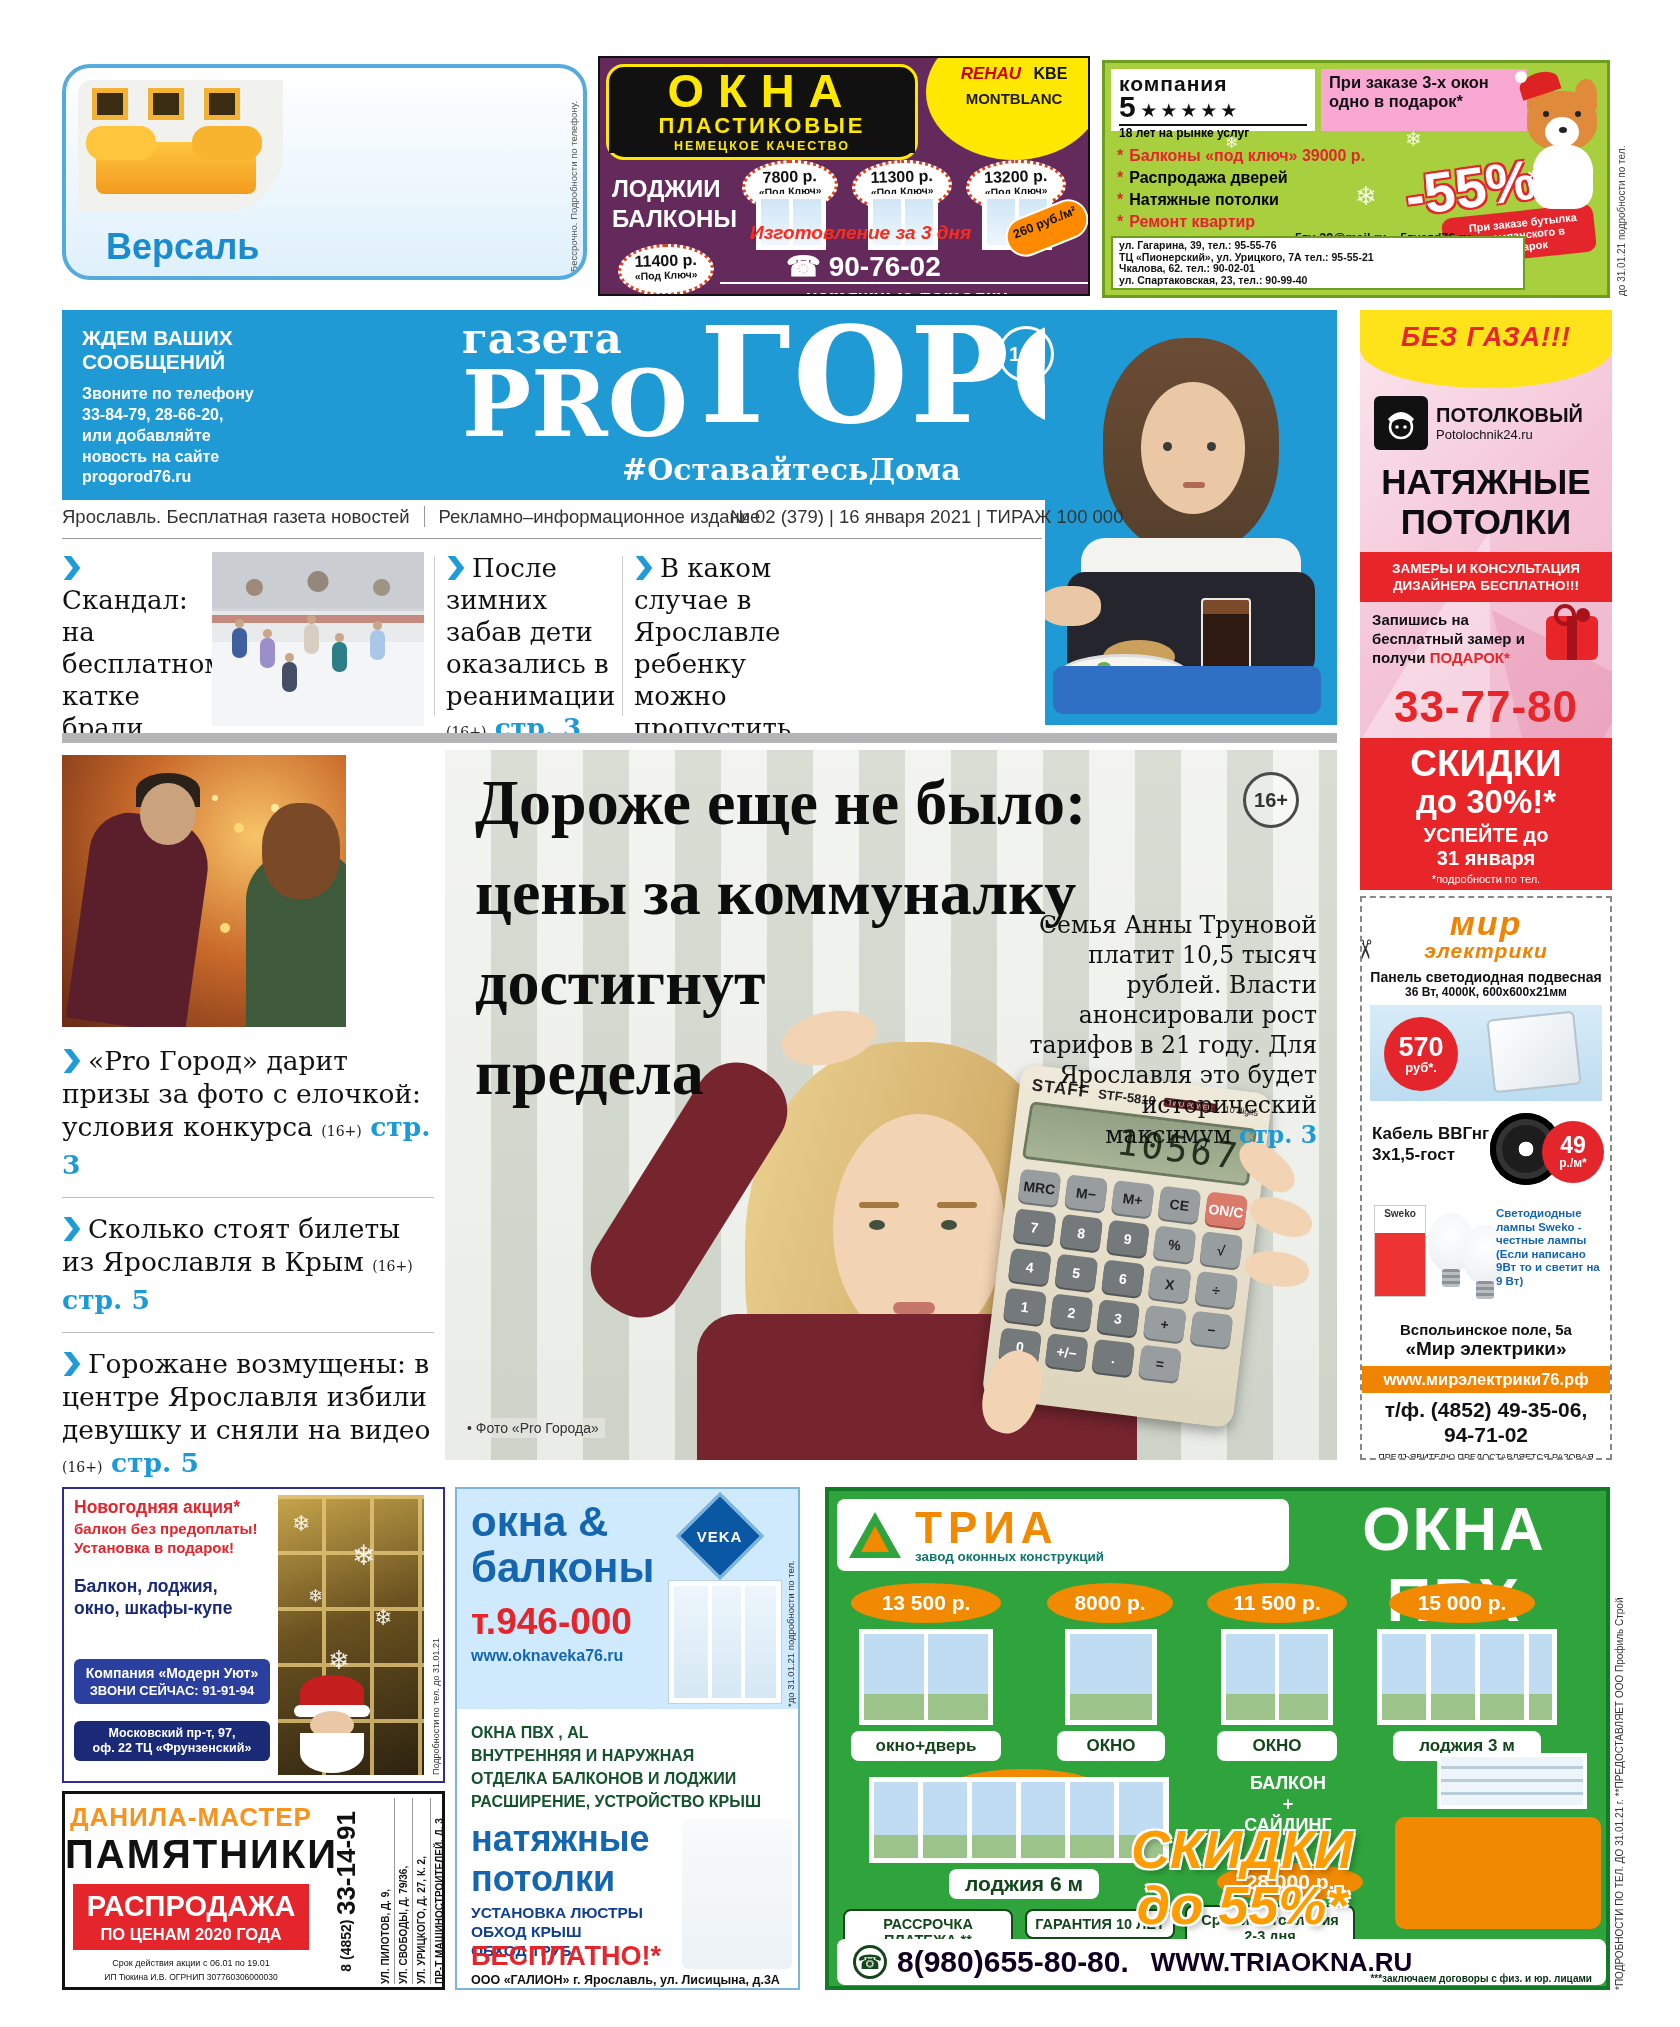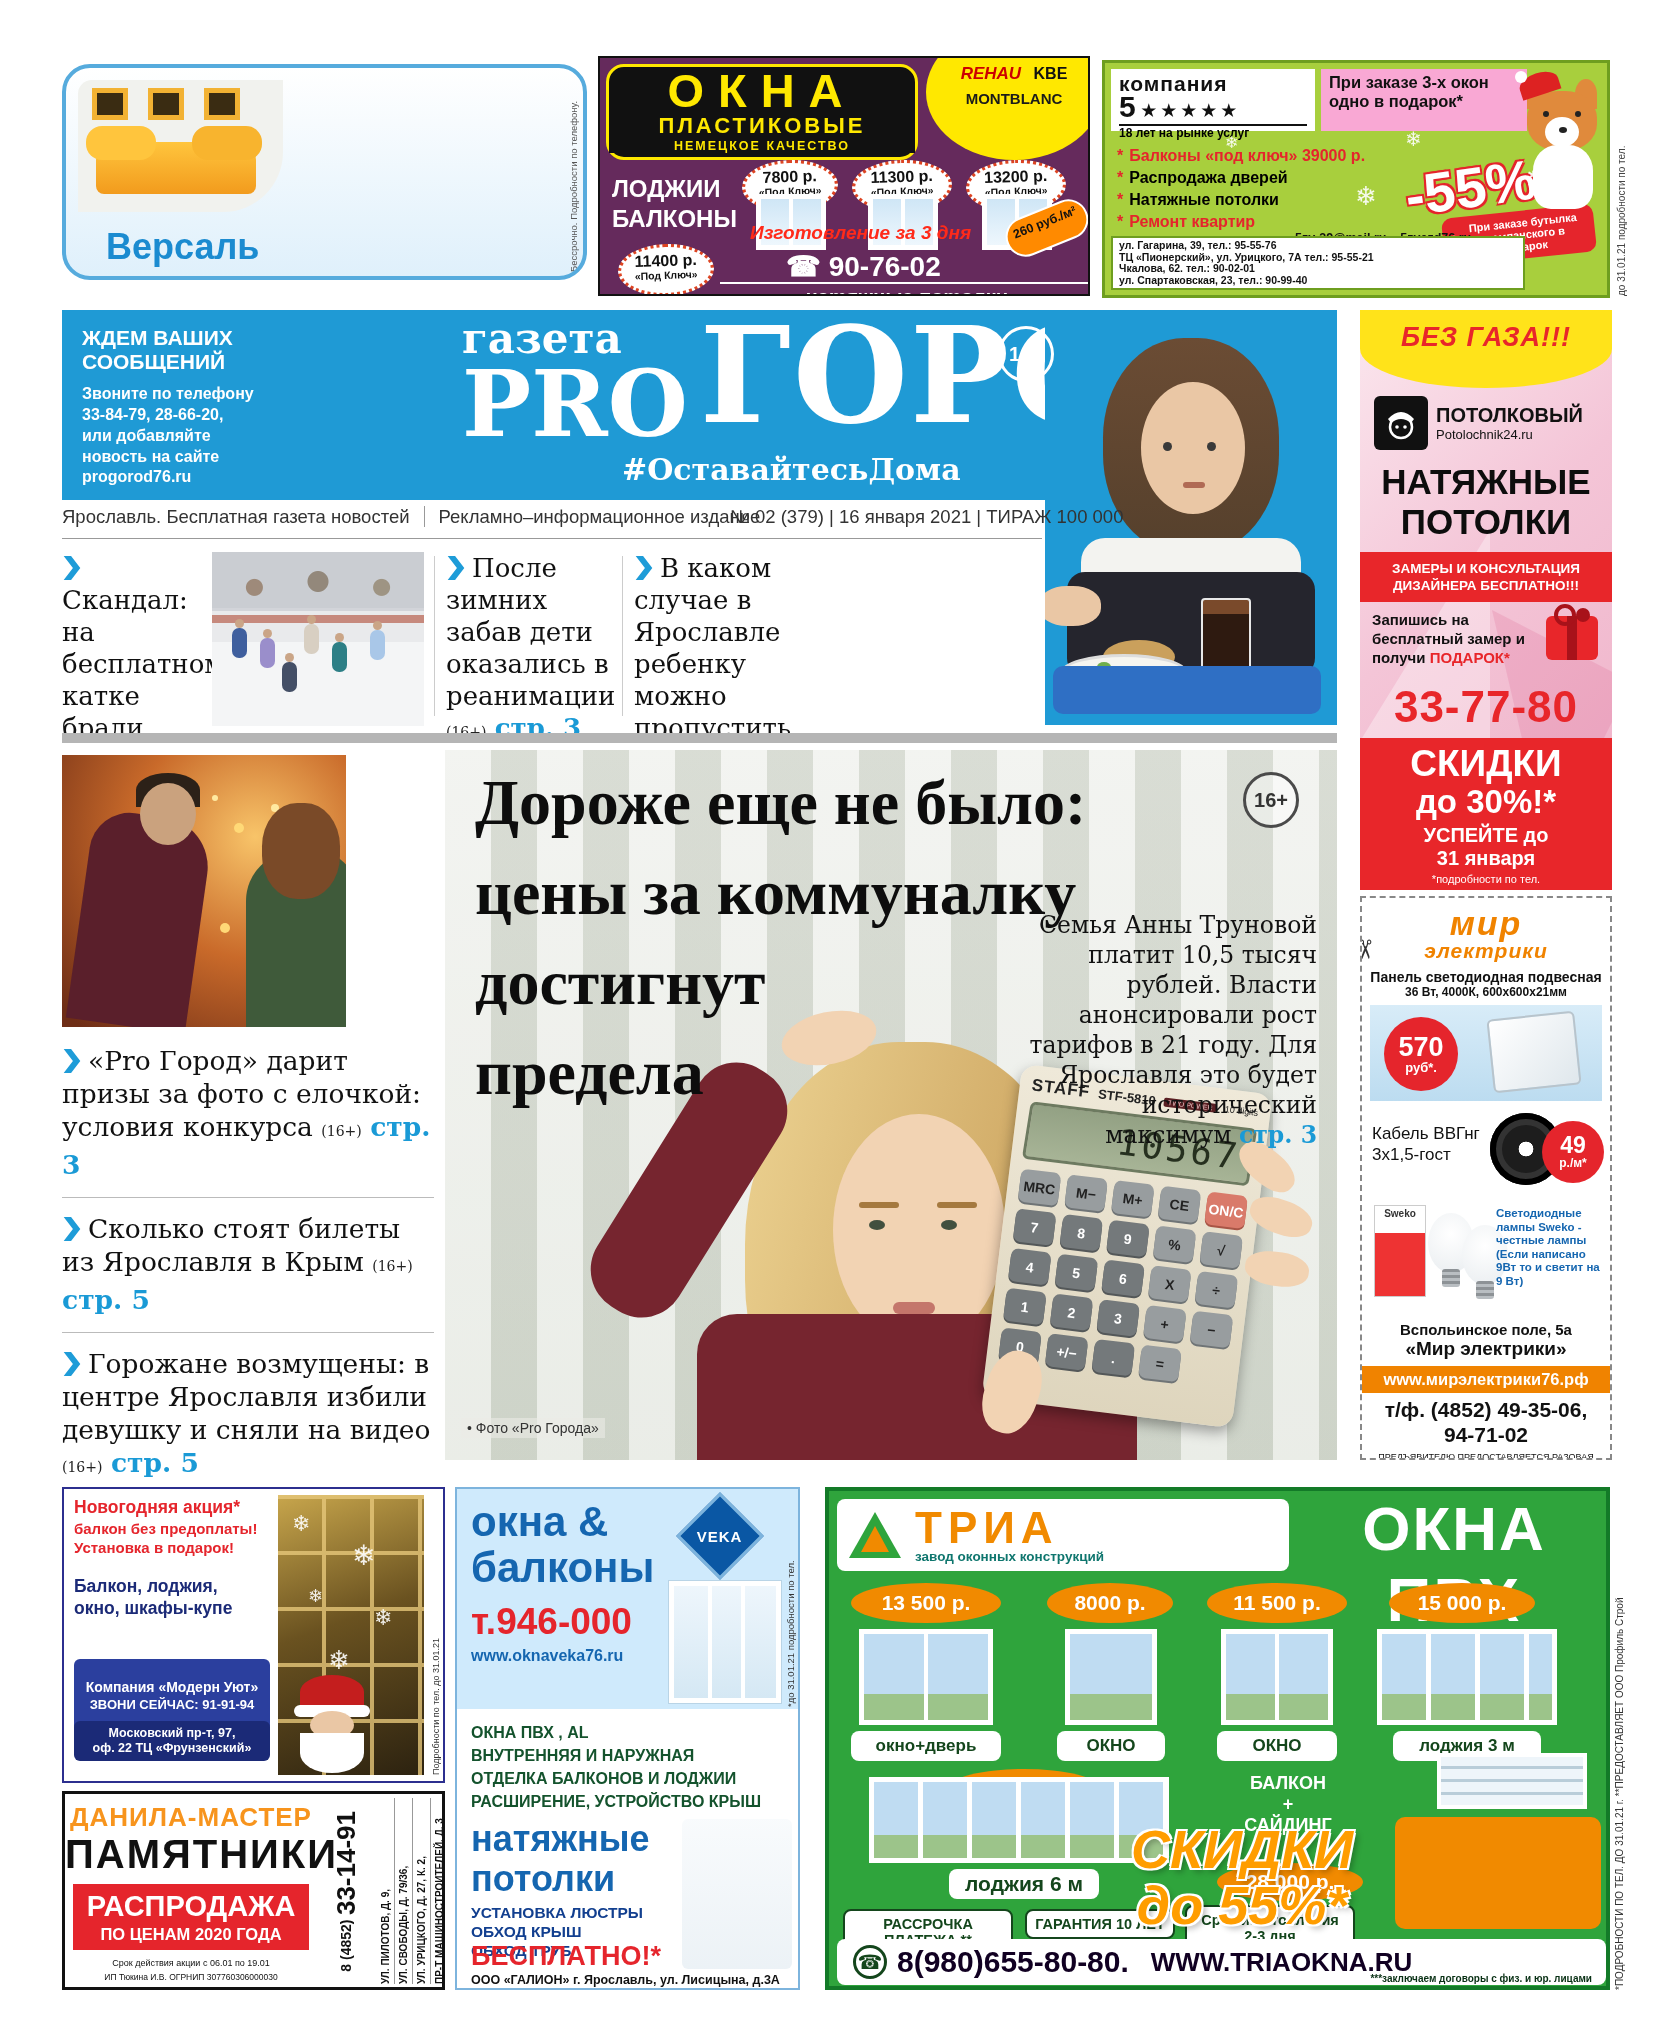--- a/index.html
+++ b/index.html
@@ -190,21 +190,21 @@
   .mir-l2{font-size:21px;font-weight:bold;font-style:italic;letter-spacing:1px}
   .mir-p1n{margin-top:8px;font-size:14px;font-weight:bold;color:#111}
   .mir-p1s{font-size:12px;font-weight:bold;color:#111}
   .mir-p1row{position:relative;margin:6px 8px 0 8px;height:96px;background:linear-gradient(#d8ecf8,#bcdcf0)}
   .mir-panel{position:absolute;right:24px;top:10px;width:88px;height:74px;background:linear-gradient(135deg,#ffffff,#dfe7ec);border:2px solid #b8c4cc;border-radius:6px;transform:rotate(-6deg)}
   .pricedot{background:#e5252c;color:#fff;border-radius:50%;display:flex;flex-direction:column;align-items:center;justify-content:center}
   .mir-pr1{position:absolute;left:14px;top:12px;width:74px;height:74px}
   .mir-pr1 .v{font-size:27px;font-weight:bold;line-height:26px}
   .mir-pr1 .u{font-size:13px;font-weight:bold}
   .mir-p2row{position:relative;margin-top:8px;height:86px}
-  .mir-p2n{position:absolute;left:10px;top:14px;font-size:17px;font-weight:normal;color:#111;text-align:left;line-height:21px}
+  .mir-p2n{position:absolute;left:10px;top:14px;font-size:17px;font-weight:bold;color:#111;text-align:left;line-height:21px}
   .coil{position:absolute;left:128px;top:4px;width:72px;height:72px;border-radius:50%;background:radial-gradient(circle,#fff 0 14%,#1d1d1d 15% 100%);box-shadow:inset 0 0 0 6px #000,inset 0 0 0 12px #333}
   .mir-pr2{position:absolute;right:6px;top:12px;width:62px;height:62px}
   .mir-pr2 .v{font-size:23px;font-weight:bold;line-height:22px}
   .mir-pr2 .u{font-size:12px;font-weight:bold}
   .mir-p3row{position:relative;margin-top:4px;height:118px}
   .swekobox{position:absolute;left:12px;top:6px;width:52px;height:92px;background:linear-gradient(#fff 0 30%,#e33 30% 100%);border:1px solid #ccc;font-size:10px;font-weight:bold;color:#333;padding-top:2px}
   .bulb{position:absolute;width:46px;height:60px;background:radial-gradient(circle at 50% 35%,#ffffff,#e9edf0);border-radius:50%}
   .bulb:after{content:"";position:absolute;left:14px;bottom:-14px;width:18px;height:18px;background:repeating-linear-gradient(0deg,#b9bec2 0 3px,#8d9296 3px 6px);border-radius:3px}
   .mir-p3t{position:absolute;right:6px;top:8px;width:108px;font-size:11.5px;font-weight:bold;color:#1566b0;text-align:left;line-height:13.5px}
   .mir-a1{font-size:15px;font-weight:bold;color:#111;margin-top:4px}
@@ -212,21 +212,21 @@
   .mir-site{margin:6px 0 0 0;background:#f08300;color:#fff;font-size:16.5px;font-weight:bold;padding:4px 0}
   .mir-ph{font-size:21px;font-weight:bold;color:#111;margin-top:4px;line-height:25px}
   .mir-fine{font-size:9px;color:#111;margin:5px 10px 0 10px;line-height:10.5px}
 
   
   .modern{left:62px;top:1487px;width:383px;height:296px;background:#fff;border:2px solid #2c2f8f;overflow:hidden}
   .mu-promo{position:absolute;left:10px;top:8px;width:196px;color:#e5252c;font-weight:bold}
   .mu-p1{font-size:17.5px}
   .mu-p2,.mu-p3{font-size:15px;margin-top:2px}
   .mu-prod{position:absolute;left:10px;top:86px;width:196px;font-size:17.5px;font-weight:bold;color:#1b2a77;line-height:22px}
-  .mu-co{position:absolute;left:10px;top:170px;width:196px;background:#2b3f9e;border-radius:6px;color:#fff;text-align:center;padding:20px 4px}
+  .mu-co{position:absolute;left:10px;top:170px;width:196px;background:#2b3f9e;border-radius:6px;color:#fff;text-align:center;padding:6px 4px}
   .mu-co .c1{font-size:14px;font-weight:bold}
   .mu-co .c2{font-size:13px;font-weight:bold;margin-top:2px}
   .mu-addr{position:absolute;left:10px;top:232px;width:196px;background:#1b2a77;border-radius:6px;color:#fff;text-align:center;font-size:12.5px;font-weight:bold;padding:5px 4px;line-height:15px}
   .mu-photo{position:absolute;left:214px;top:6px;width:146px;height:280px;background:linear-gradient(160deg,#c8a64c 0%,#6a5220 45%,#2c2210 100%);overflow:hidden}
   .mu-grid{position:absolute;inset:0;background:repeating-linear-gradient(0deg,transparent 0 52px,#e6c77a 52px 56px),repeating-linear-gradient(90deg,transparent 0 44px,#e6c77a 44px 48px);opacity:.8}
   .santa-hat{position:absolute;left:22px;bottom:66px;width:64px;height:34px;background:#c41e1e;border-radius:50% 50% 0 0}
   .santa-trim{position:absolute;left:16px;bottom:58px;width:76px;height:12px;background:#fff;border-radius:6px}
   .santa-face{position:absolute;left:32px;bottom:36px;width:44px;height:28px;background:#eac7a5;border-radius:50%}
   .santa-beard{position:absolute;left:22px;bottom:2px;width:64px;height:40px;background:#fff;border-radius:0 0 50% 50%}
   .mu-vert{position:absolute;right:0;top:6px;height:280px;background:#fff;font-size:9px;color:#333;padding:0 2px}

